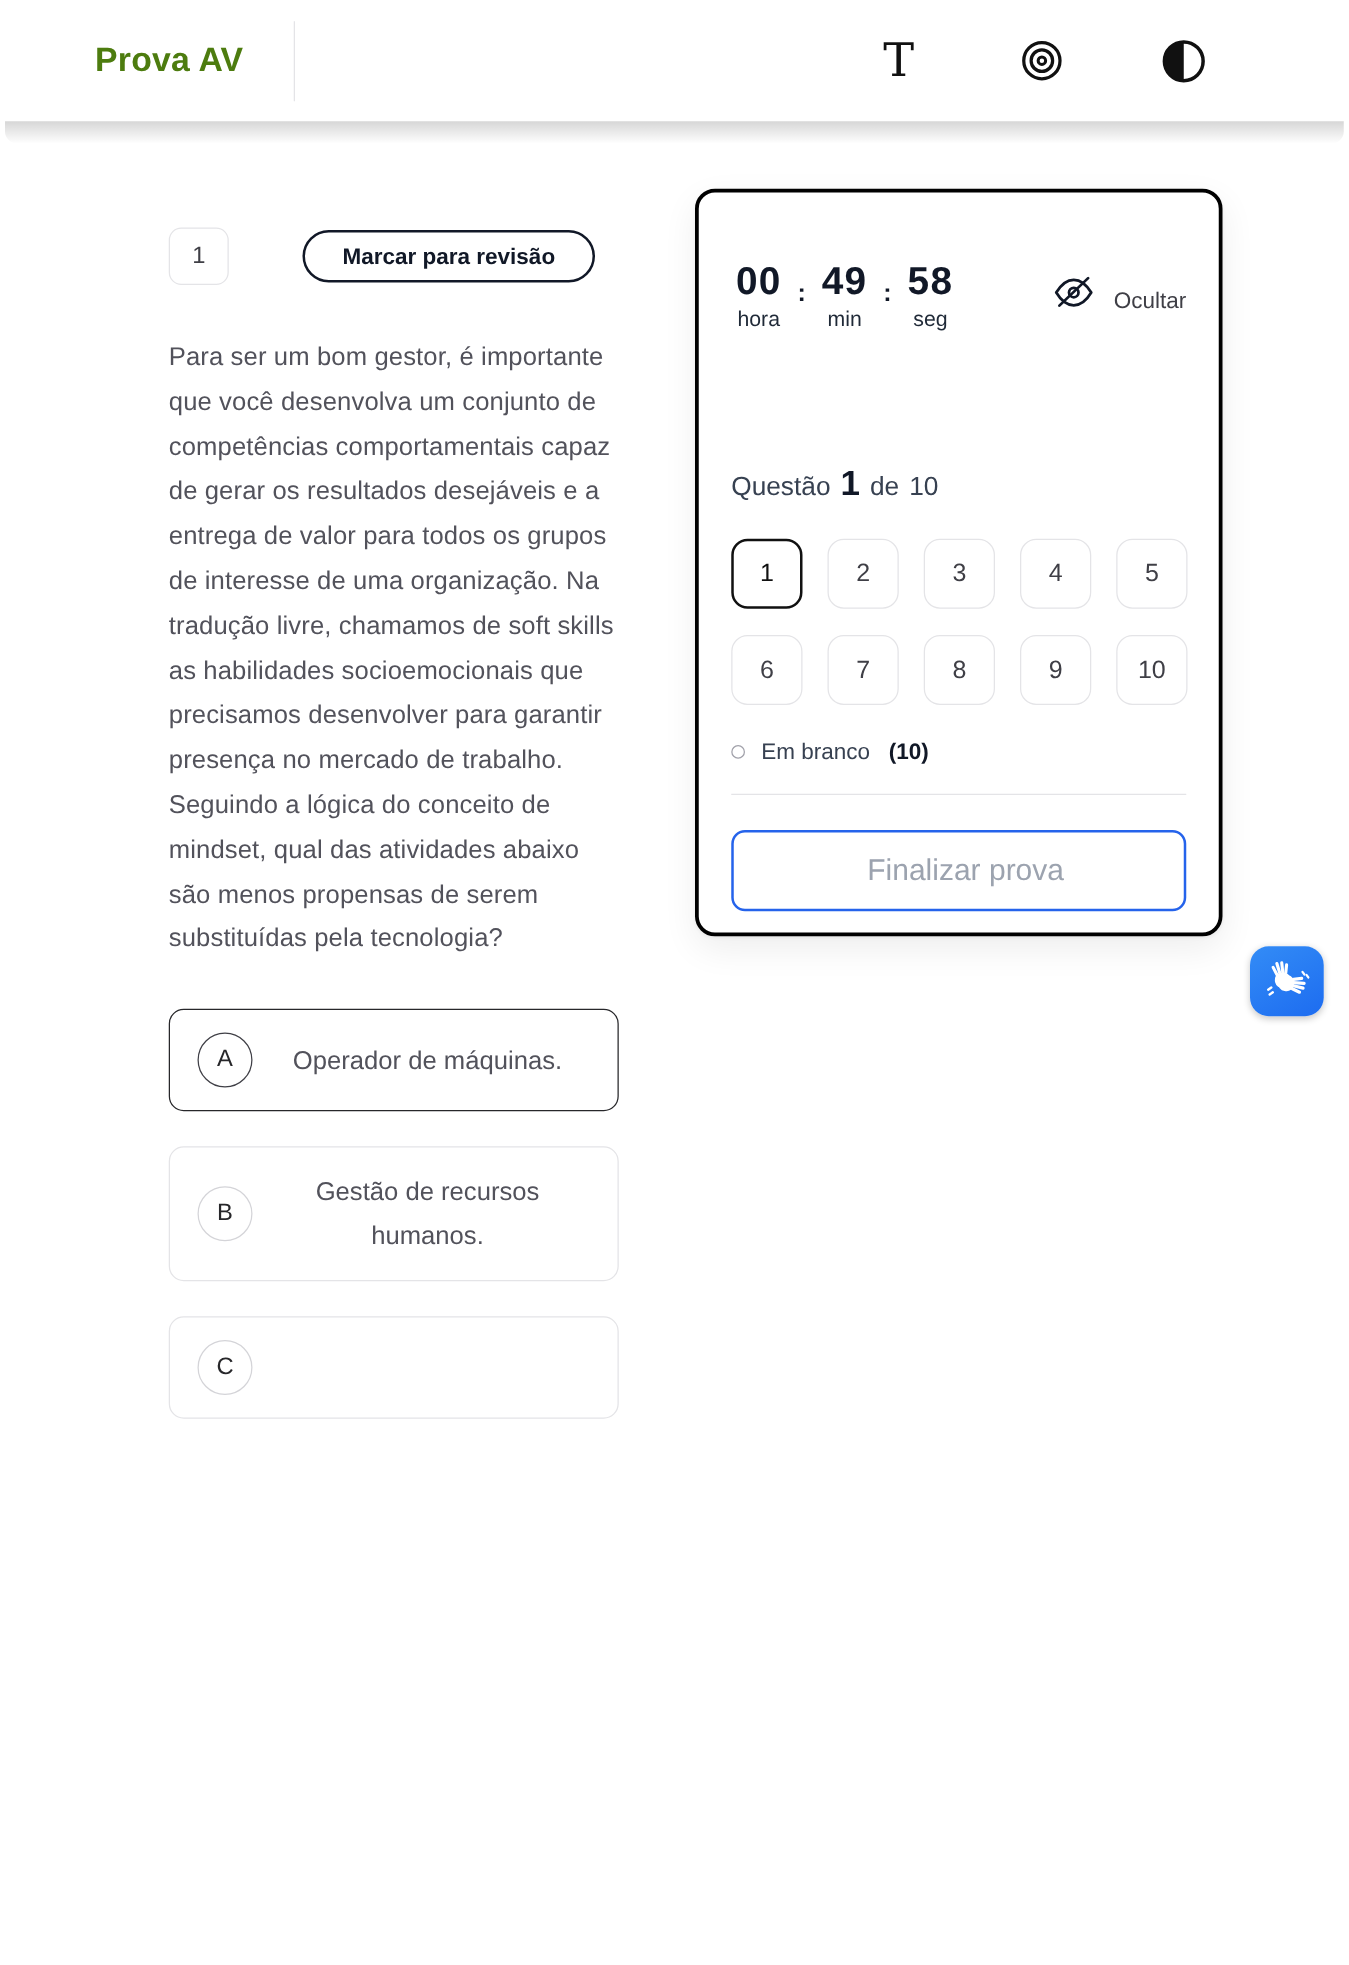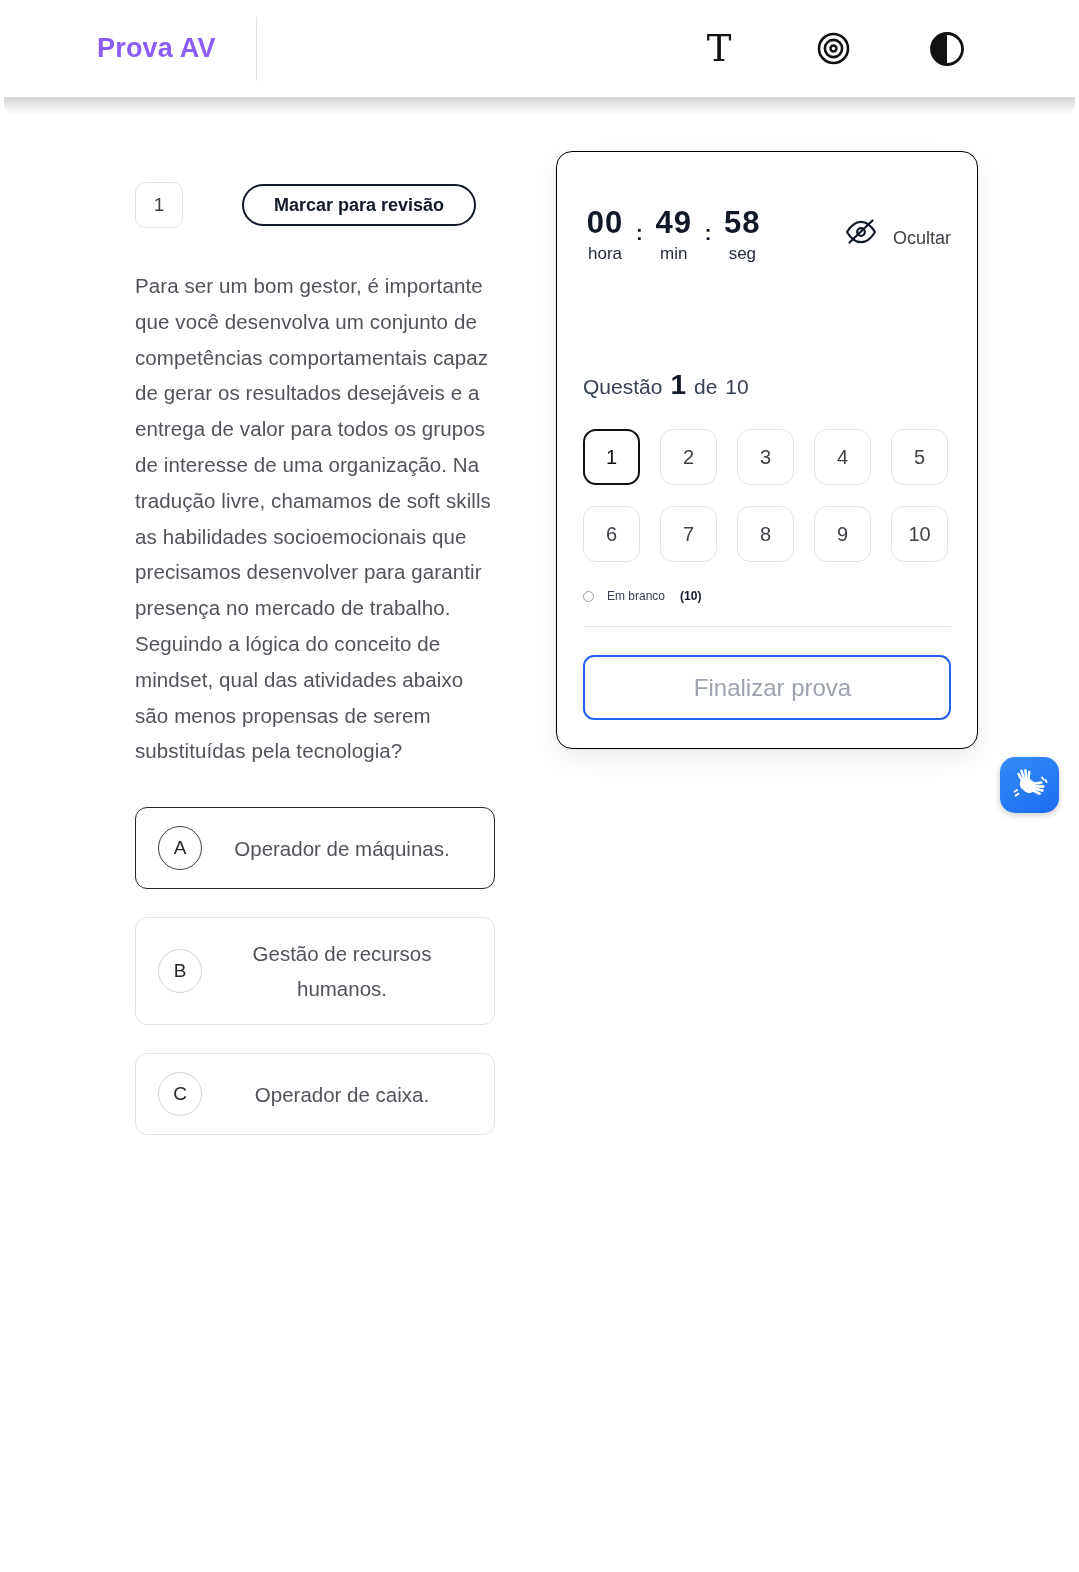--- a/index.html
+++ b/index.html
@@ -14,21 +14,21 @@
   
   .header {
     position:absolute; top:0; left:0; width:100%; height:97px;
     background:#fff; display:flex; align-items:center; z-index:5;
   }
   .header::after {
     content:""; position:absolute; left:4px; right:4px; top:100%; height:18px;
     background:linear-gradient(to bottom, rgba(0,0,0,0.16), rgba(0,0,0,0));
     border-radius:0 0 10px 10px;
   }
-  .brand { margin-left:97px; font-size:27px; font-weight:700; color:#8b5cf6; letter-spacing:0.2px; }
+  .brand { margin-left:76px; font-size:27px; font-weight:700; color:#4d7c0f; letter-spacing:0.2px; }
   .header-divider { width:1px; height:64px; background:#e4e4e7; margin-left:40px; }
   .subject { margin-left:36px; font-size:22px; color:#374151; }
   .header-icons { margin-left:auto; margin-right:110px; display:flex; align-items:center; gap:70px; }
   .icon-btn { background:none; border:none; cursor:pointer; display:flex; align-items:center; justify-content:center; width:44px; height:44px; }
   .ticon { font-family:"DejaVu Serif", serif; font-size:37px; font-weight:500; color:#111; line-height:1; }
 
   
   .question-col { position:absolute; left:135px; top:182px; width:360px; }
   .q-top-row { display:flex; align-items:center; }
   .q-num-box {
@@ -60,21 +60,21 @@
     border:1px solid #d4d4d8; display:flex; align-items:center; justify-content:center;
     font-size:19px; color:#27272a; background:#fff;
   }
   .option .opt-label { flex:1; font-size:20.5px; line-height:35px; color:#52525b; }
   .option.highlight { border:1.5px solid #27272a; }
   .option.highlight .letter { border:1.5px solid #3f3f46; }
 
   
   .panel {
     position:absolute; left:556px; top:151px; width:422px; height:598px;
-    background:#fff; border:1px solid #000000; border-radius:16px;
+    background:#fff; border:3px solid #000000; border-radius:16px;
     box-shadow:0 1px 3px rgba(0,0,0,0.05), 0 10px 28px rgba(0,0,0,0.07);
     padding:54px 26px 0 26px;
   }
   .timer-row { display:flex; align-items:flex-start; }
   .timer-unit { display:flex; flex-direction:column; align-items:center; min-width:44px; }
   .timer-num { font-size:31px; font-weight:700; color:#111827; letter-spacing:1px; line-height:1.1; }
   .timer-label { font-size:17px; color:#1f2937; margin-top:4px; }
   .timer-colon { font-size:20px; font-weight:700; color:#111827; padding:16px 9px 0 9px; }
   .hide-btn {
     margin-left:auto; margin-top:8px; background:none; border:none; cursor:pointer;
@@ -87,21 +87,21 @@
 
   .q-grid { margin-top:28px; display:grid; grid-template-columns:repeat(5,57px); gap:21px 20px; }
   .q-grid button {
     width:57px; height:56px; background:#fff;
     border:1px solid #e4e4e7; border-radius:13px;
     font-family:"Liberation Sans", sans-serif; font-size:20px; color:#3f3f46; cursor:pointer;
     display:flex; align-items:center; justify-content:center;
   }
   .q-grid button.active { border:2.5px solid #111111; color:#111111; }
 
-  .blank-row { margin-top:27px; display:flex; align-items:center; gap:13px; font-size:12px; color:#374151; }
+  .blank-row { margin-top:27px; display:flex; align-items:center; gap:13px; font-size:18px; color:#374151; }
   .blank-dot { width:11px; height:11px; border:1.5px solid #a1a1aa; border-radius:50%; background:#fff; }
   .blank-count { font-weight:700; color:#111827; margin-left:2px; }
 
   .panel-divider { margin-top:23px; height:1px; background:#e4e4e7; }
 
   .finish-btn {
     margin-top:28px; width:100%; height:65px;
     background:#fff; border:2.5px solid #2563eb; border-radius:11px;
     font-family:"Liberation Sans", sans-serif; font-size:24px; color:#9ca3af; cursor:pointer;padding-left:11px;
   }
@@ -155,21 +155,20 @@
       <div class="option highlight">
         <span class="letter">A</span>
         <span class="opt-label">Operador de máquinas.</span>
       </div>
       <div class="option">
         <span class="letter">B</span>
         <span class="opt-label">Gestão de recursos humanos.</span>
       </div>
       <div class="option">
         <span class="letter">C</span>
-        <span class="opt-label">Operador de caixa.</span>
       </div>
     </div>
   </section>
 
   <aside class="panel">
     <div class="timer-row">
       <div class="timer-unit">
         <div class="timer-num">00</div>
         <div class="timer-label">hora</div>
       </div>

